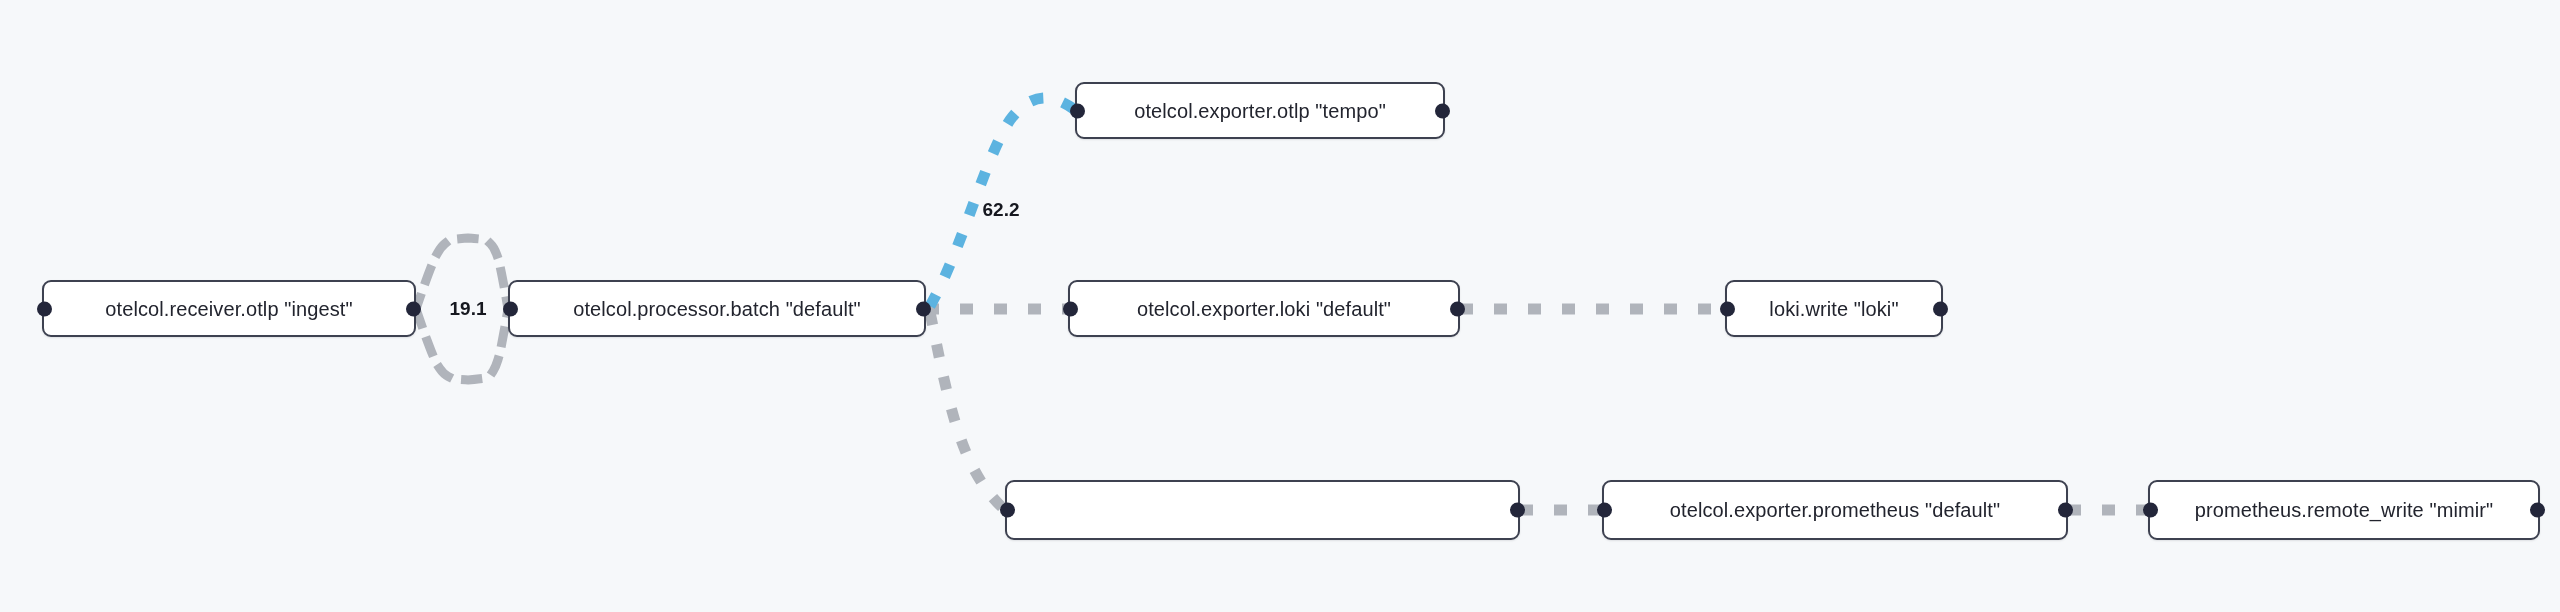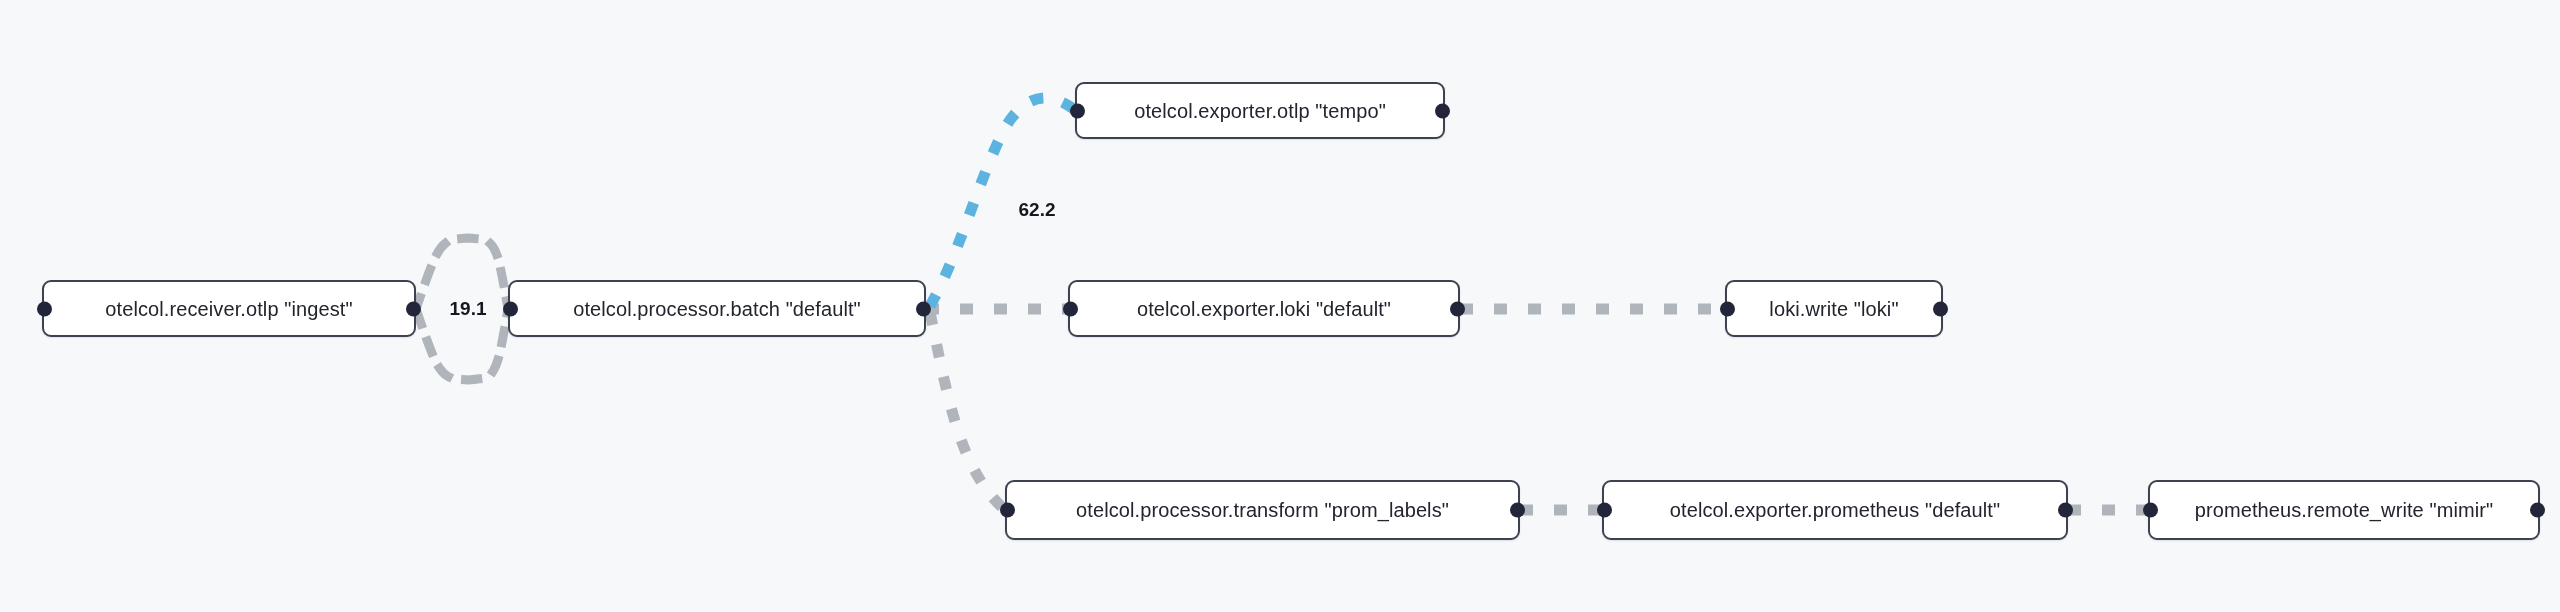--- a/index.html
+++ b/index.html
@@ -119,33 +119,32 @@
   </div>
 
   <div class="node" style="left:1725px; top:280px; width:218px; height:57px;">
     <span class="port in"></span>
     <span class="node-label">loki.write "loki"</span>
     <span class="port out"></span>
   </div>
 
   <div class="node" style="left:1005px; top:480px; width:515px; height:60px;">
     <span class="port in"></span>
-    <span class="node-label">otelcol.processor.transform "prom_labels"</span>
     <span class="port out"></span>
   </div>
 
   <div class="node" style="left:1602px; top:480px; width:466px; height:60px;">
     <span class="port in"></span>
     <span class="node-label">otelcol.exporter.prometheus "default"</span>
     <span class="port out"></span>
   </div>
 
   <div class="node" style="left:2148px; top:480px; width:392px; height:60px;">
     <span class="port in"></span>
     <span class="node-label">prometheus.remote_write "mimir"</span>
     <span class="port out"></span>
   </div>
 
   <div class="edge-label" style="left:468px; top:309px;">19.1</div>
 
-  <div class="edge-label" style="left:1001px; top:210px;margin-left:36px;">62.2</div>
+  <div class="edge-label" style="left:1001px; top:210px;">62.2</div>
 
 </div>
 
 </body></html>

